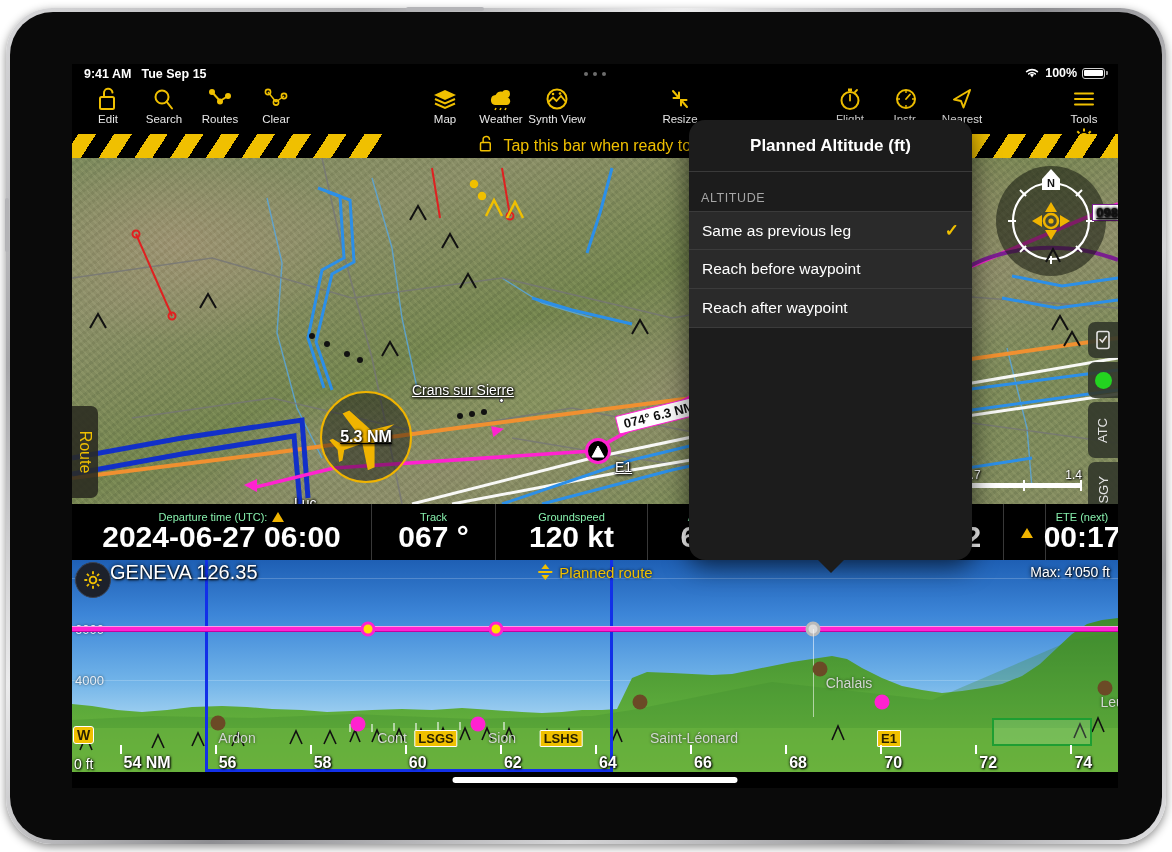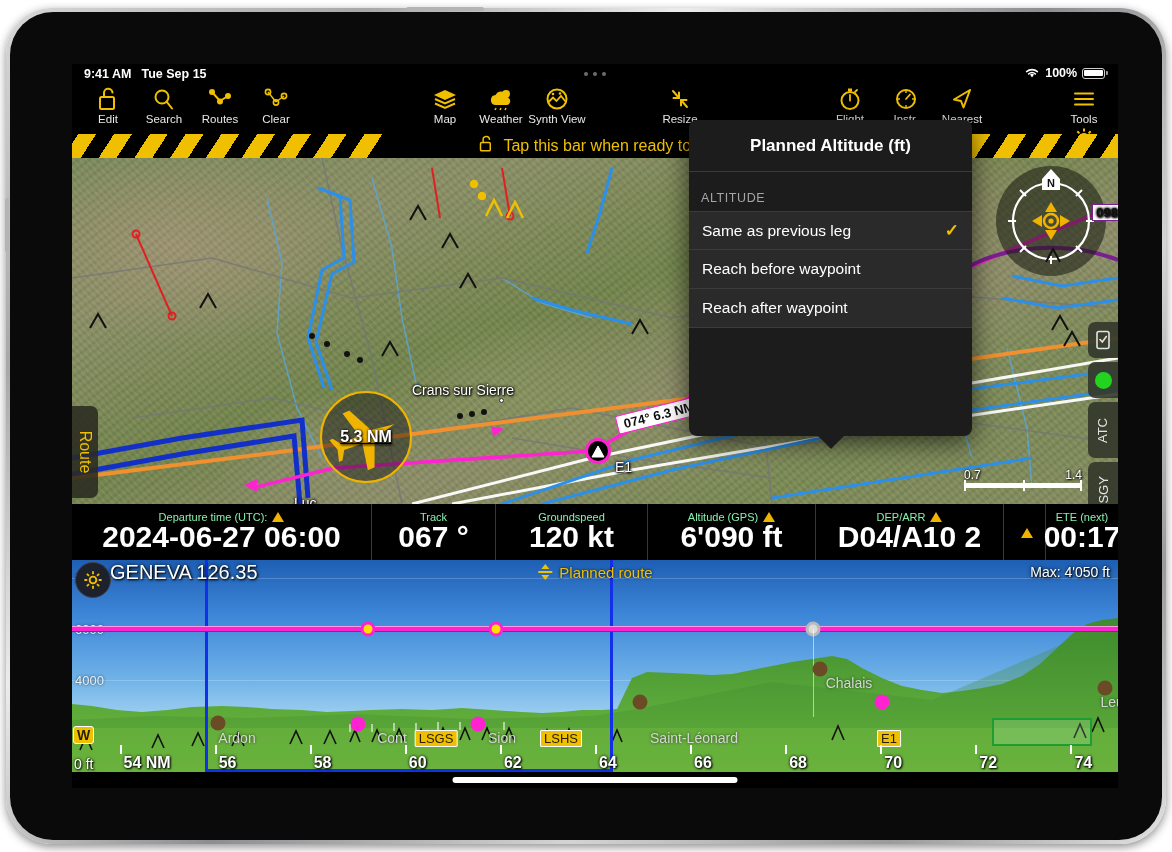--- a/index.html
+++ b/index.html
@@ -117,21 +117,21 @@
     position: absolute; inset: 0;
     background-image:
       repeating-linear-gradient(48deg, rgba(255,255,255,.05) 0 2px, rgba(0,0,0,.05) 2px 5px),
       repeating-linear-gradient(-38deg, rgba(0,0,0,.055) 0 3px, rgba(255,255,255,.035) 3px 7px);
     mix-blend-mode: overlay; opacity: .75;
   }
 
   .map-label {
     position: absolute; color: #fff; font-size: 14px;
     text-shadow: 0 0 3px #000, 0 0 3px #000, 1px 1px 2px #000;
-    white-space: nowrap; pointer-events: none;
+    white-space: nowrap; pointer-events: none; text-decoration: underline;
   }
   .twn-dot {
     position: absolute; width: 5px; height: 5px; border-radius: 50%;
     background: #fff; border: 1px solid #333;
   }
 
   
   #plane-marker {
     position: absolute; left: 248px; top: 233px; width: 92px; height: 92px;
     border-radius: 50%; background: rgba(10,10,10,.42);
@@ -261,21 +261,21 @@
   .prof-hill-dot {
     position: absolute; width: 15px; height: 15px; border-radius: 50%;
     background: #6b4a26; transform: translate(-50%,-50%);
   }
   .prof-name {
     position: absolute; color: #d3d8d3; font-size: 14px;
     text-shadow: 0 0 3px #000a; transform: translateX(-50%); white-space: nowrap;
   }
   .prof-icao {
     position: absolute; background: #f0c000; color: #2a2000;
-    border: 1.5px solid #fff; border-radius: 1px; font-size: 13px; font-weight: normal;
+    border: 1.5px solid #fff; border-radius: 1px; font-size: 13px; font-weight: bold;
     padding: 0 3px; transform: translateX(-50%); white-space: nowrap;
   }
   #prof-top-bar {
     position: absolute; left: 0; top: 0; width: 100%; height: 24px;
     display: flex; align-items: center;
   }
   #freq-lbl { position: absolute; left: 38px; color: #fff; font-size: 20px;
     text-shadow: 0 0 4px #000,1px 1px 2px #000; }
   #planned-route-lbl {
     position: absolute; left: 50%; transform: translateX(-50%);
@@ -313,22 +313,22 @@
     text-shadow: 0 0 3px #000,1px 1px 2px #000;
   }
   #w-badge {
     position: absolute; left: 1px; bottom: 28px; background: #f0c000; color: #2a2000;
     border: 1.5px solid #fff; border-radius: 3px; font-size: 14px; font-weight: bold;
     padding: 0 3px;
   }
 
   
   #popup {
-    position: absolute; left: 617px; top: 56px; width: 283px; height: 316px;
-    background: #1c1c1c; border-radius: 8px; z-index: 40;
+    position: absolute; left: 617px; top: 56px; width: 283px; height: 440px;
+    background: #1c1c1c; border-radius: 16px; z-index: 40;
     box-shadow: 0 6px 26px rgba(0,0,0,.65);
   }
   #popup-title {
     height: 52px; display: flex; align-items: center; justify-content: center;
     color: #fff; font-size: 17px; font-weight: bold;
     border-bottom: 1px solid #3a3a3a;
   }
   #popup-section {
     padding: 19px 12px 6px 12px; color: #a6a6a6; font-size: 12.5px;
     letter-spacing: .6px;

